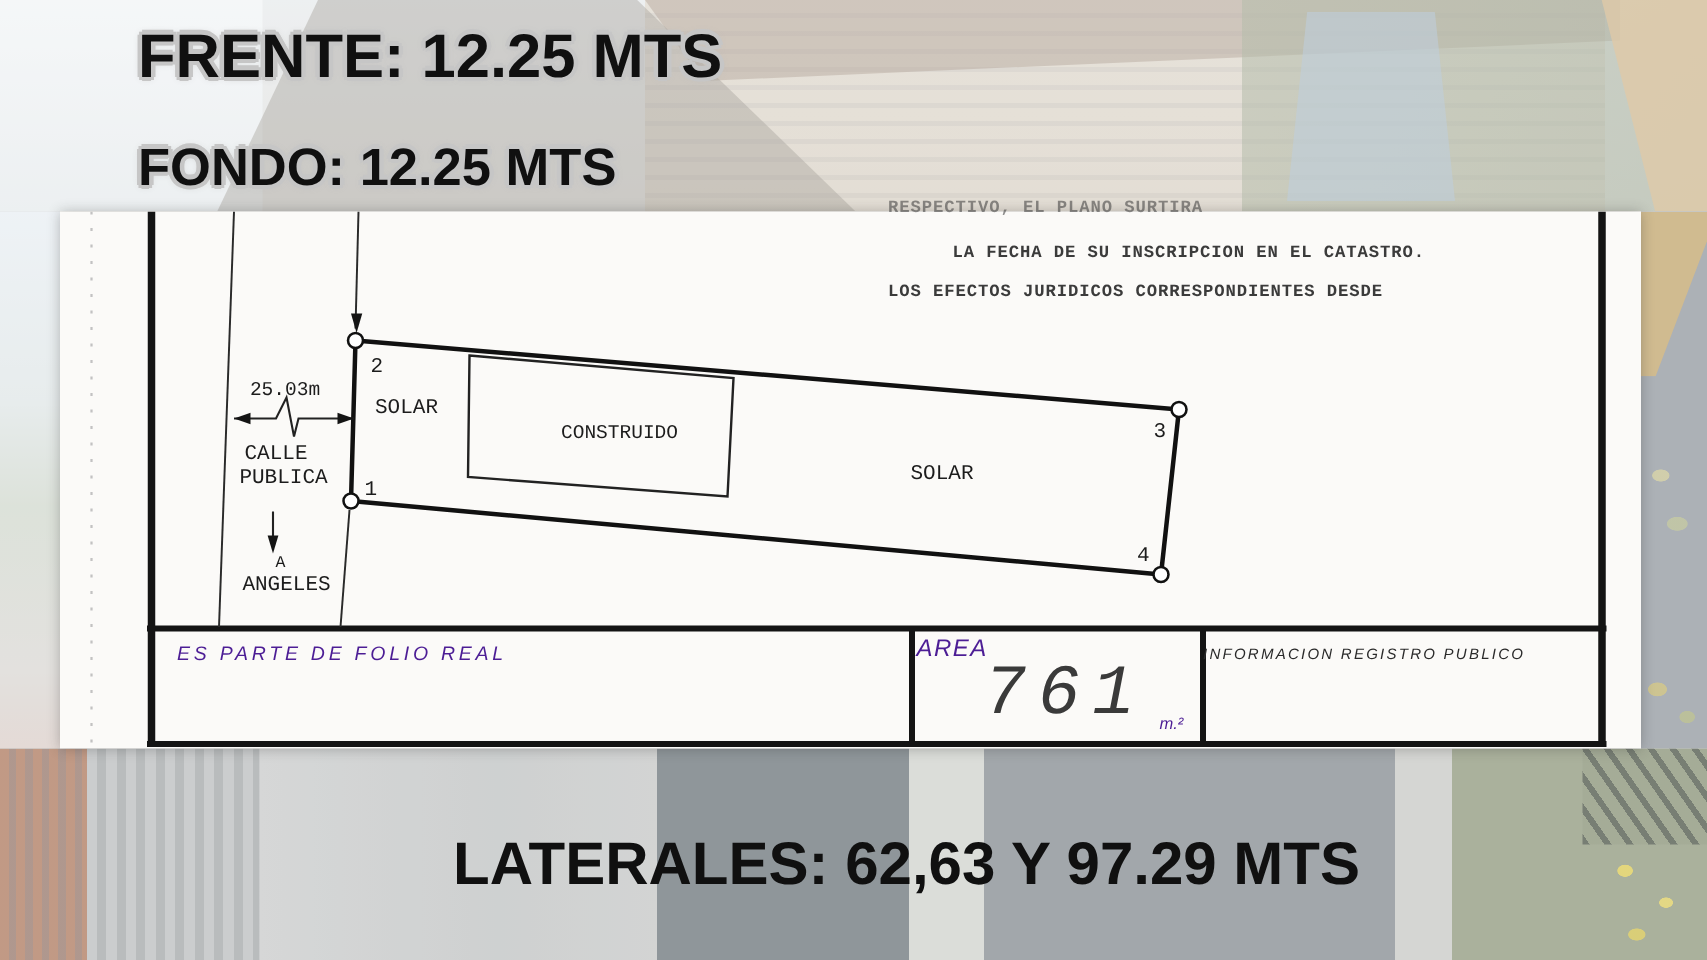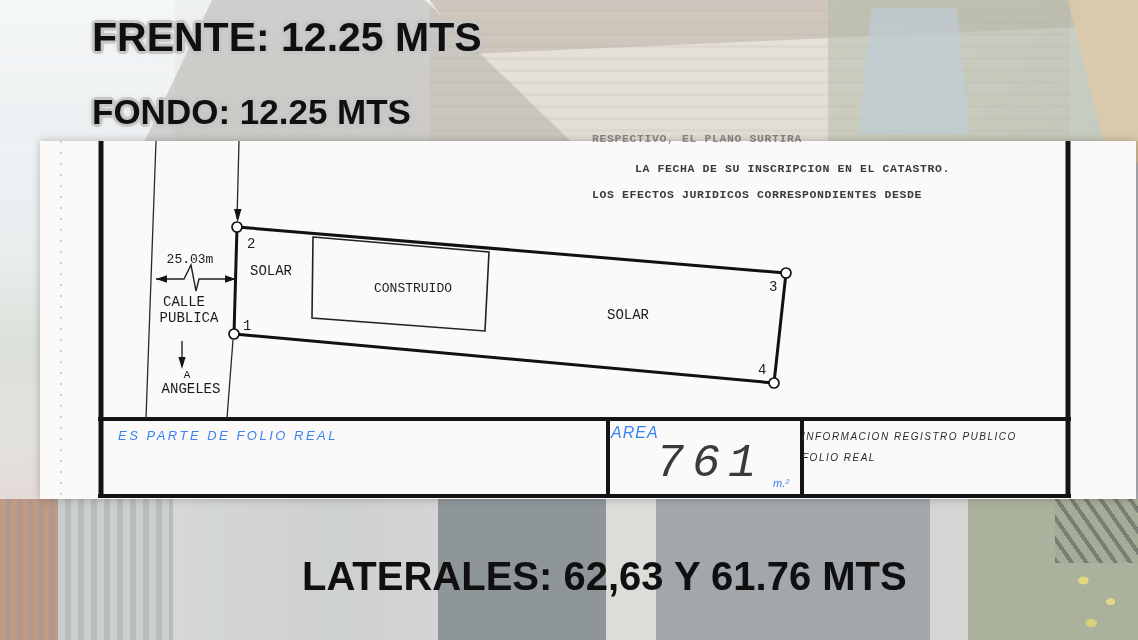--- a/index.html
+++ b/index.html
@@ -75,37 +75,37 @@
                 -2px -2px #c6c6c6,2px -2px #c6c6c6,-2px 2px #c6c6c6,2px 2px #c6c6c6,
                 0 0 6px rgba(190,190,190,.9);
   }
   .h-frente{left:92px;top:14px;font-size:41px;}
   .h-fondo{left:92px;top:72px;font-size:35px;margin-top:20px;}
   .h-laterales{left:302px;top:554px;font-size:40px;}
 
   
   .panel{
     position:absolute;left:40px;top:141px;width:1054px;height:358px;
-    background:#fbfaf8;box-shadow:0 0 8px rgba(40,40,40,.3);padding-left:42px;
+    background:#fbfaf8;box-shadow:0 0 8px rgba(40,40,40,.3);
   }
   .plan-svg{position:absolute;left:0;top:0;}
   .plan-svg text{
     font-family:"Liberation Mono","DejaVu Sans Mono",monospace;
     fill:#1c1c1c;
   }
   .legal{
     position:absolute;left:552px;white-space:nowrap;
     font-family:"Liberation Mono","DejaVu Sans Mono",monospace;
     font-size:11.5px;letter-spacing:.6px;color:#3b3b3b;font-weight:bold;
   }
   .legal.l1{top:-9px;opacity:.55;}
   .legal.l2{top:7px;margin-top:40px;}
   .legal.l3{top:21px;margin-left:43px;}
   .cursive-label{
-    position:absolute;font-style:italic;color:#3b82f6;
+    position:absolute;font-style:italic;color:#4c1d95;
     font-family:"Liberation Sans",sans-serif;white-space:nowrap;
   }
   .folio-note{left:78px;top:287px;font-size:13px;letter-spacing:2.5px;}
   .area-label{left:571px;top:283px;font-size:16px;letter-spacing:1px;}
   .area-value{
     left:600px;top:296px;width:140px;text-align:center;
     font-family:Liberation Mono, monospace;font-style:italic;font-weight:normal;
     font-size:47px;color:#3a3a3a;letter-spacing:8px;
     position:absolute;white-space:nowrap;
   }
@@ -147,21 +147,21 @@
       <div class="flowers"></div>
     </div>
     <div class="wash-top"></div>
     <div class="wash-bottom"></div>
     <div class="wash-sides"></div>
     <div class="wash-sides r"></div>
   </div>
 
   <div class="headline outlined h-frente">FRENTE: 12.25 MTS</div>
   <div class="headline outlined h-fondo">FONDO: 12.25 MTS</div>
-  <div class="headline h-laterales">LATERALES: 62,63 Y 61.76 MTS</div>
+  <div class="headline h-laterales">LATERALES: 62,63 Y 97.29 MTS</div>
 
   <div class="panel">
 
     <div class="legal l1">RESPECTIVO, EL PLANO SURTIRA</div>
     <div class="legal l2">LOS EFECTOS JURIDICOS CORRESPONDIENTES DESDE</div>
     <div class="legal l3">LA FECHA DE SU INSCRIPCION EN EL CATASTRO.</div>
 
     <svg class="plan-svg" width="1054" height="358" viewBox="0 0 1054 358">
 
       <line x1="21" y1="0" x2="21" y2="357" stroke="#c2c2c2" stroke-width="1.5" stroke-dasharray="2 9"></line>
@@ -209,17 +209,16 @@
       <text x="588" y="178" font-size="14" text-anchor="middle">SOLAR</text>
       <text x="373" y="151" font-size="13" text-anchor="middle">CONSTRUIDO</text>
     </svg>
 
     <div class="cursive-label folio-note">ES PARTE DE FOLIO REAL</div>
     <div class="cursive-label area-label">AREA</div>
     <div class="area-value">761</div>
     <div class="cursive-label area-unit">m.²</div>
     <div class="registry">
       <div class="rl">INFORMACION REGISTRO PUBLICO</div>
-      <div class="rl">FOLIO REAL</div>
     </div>
   </div>
 
 </div>
 
 </body></html>

